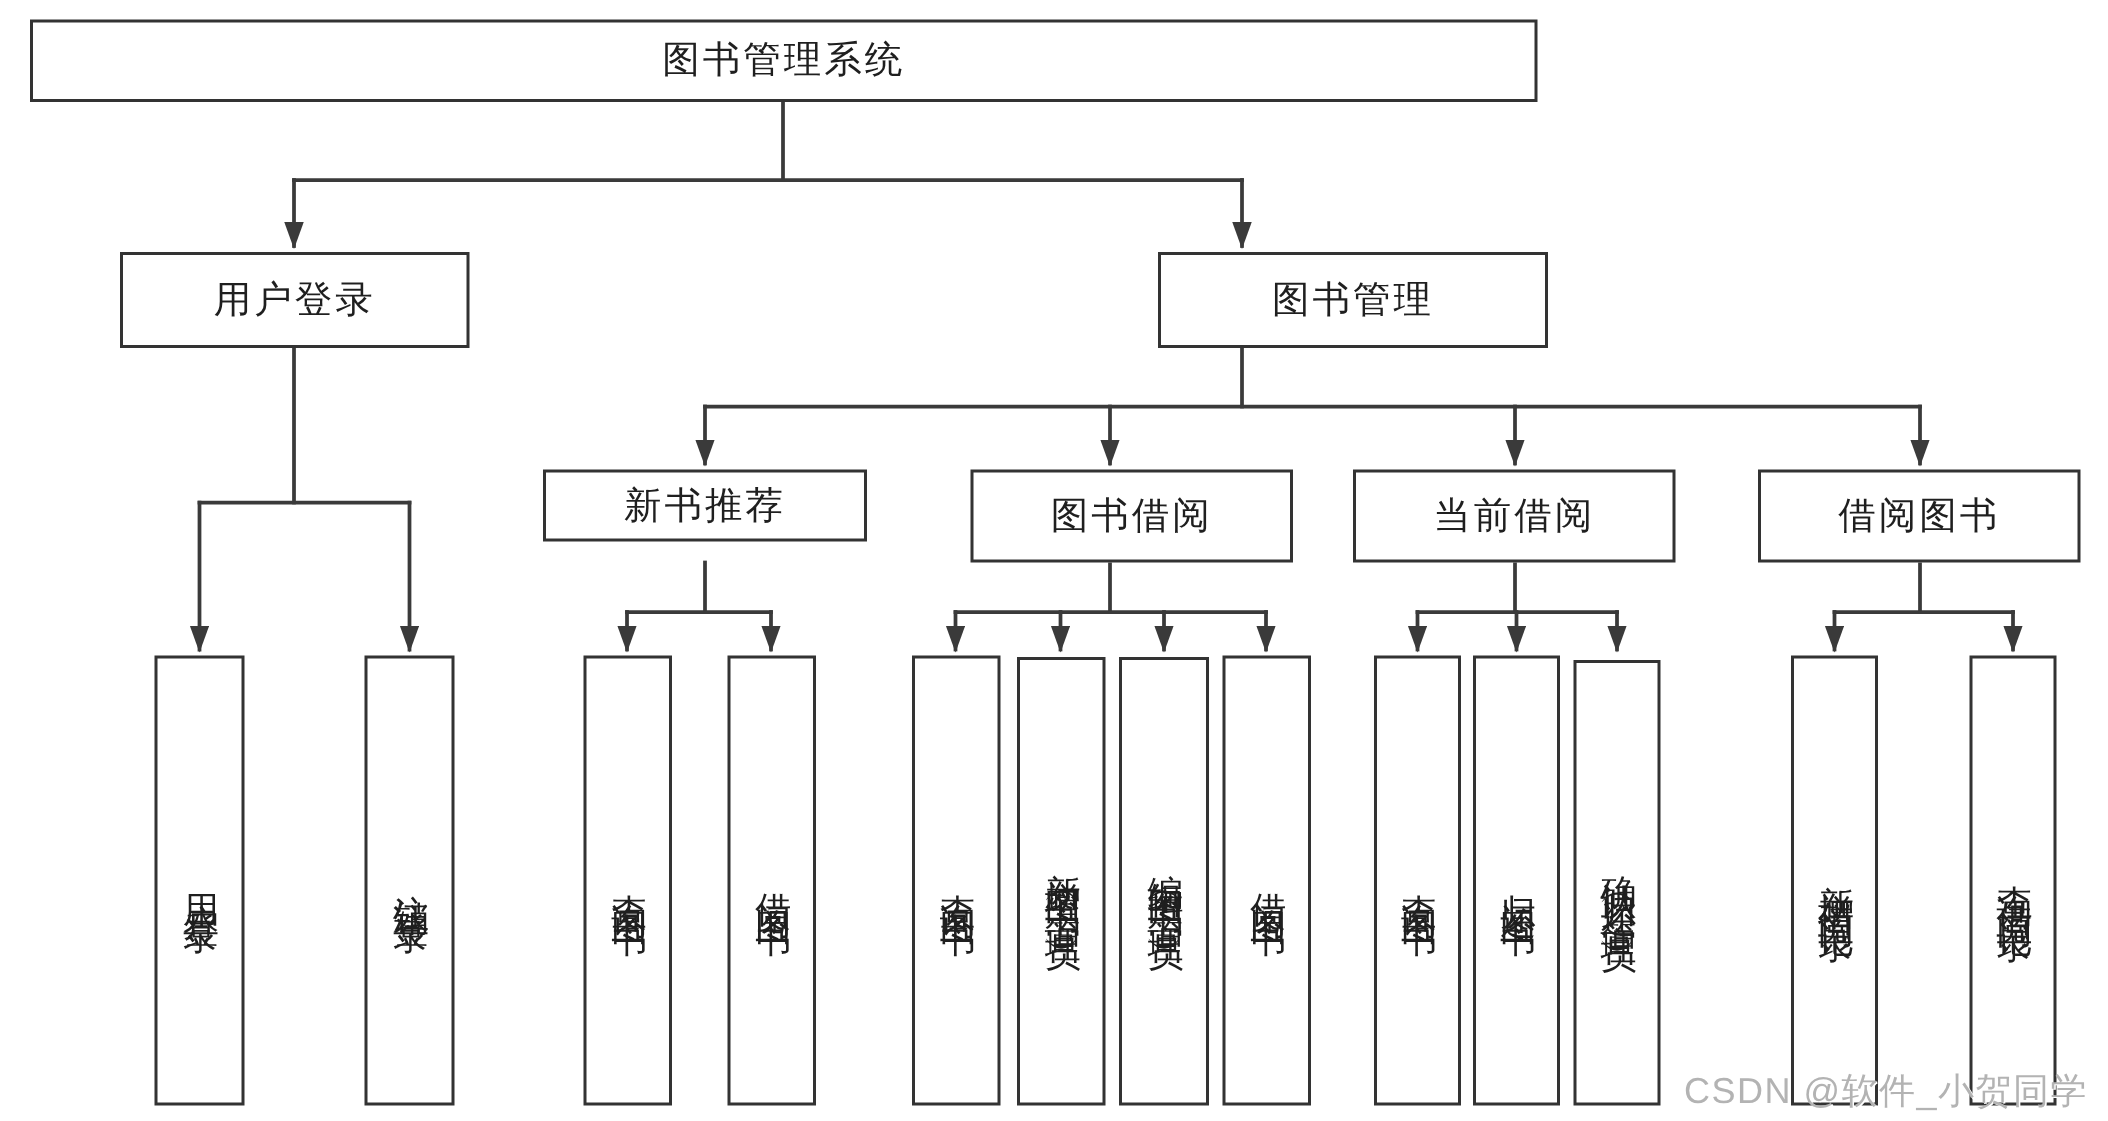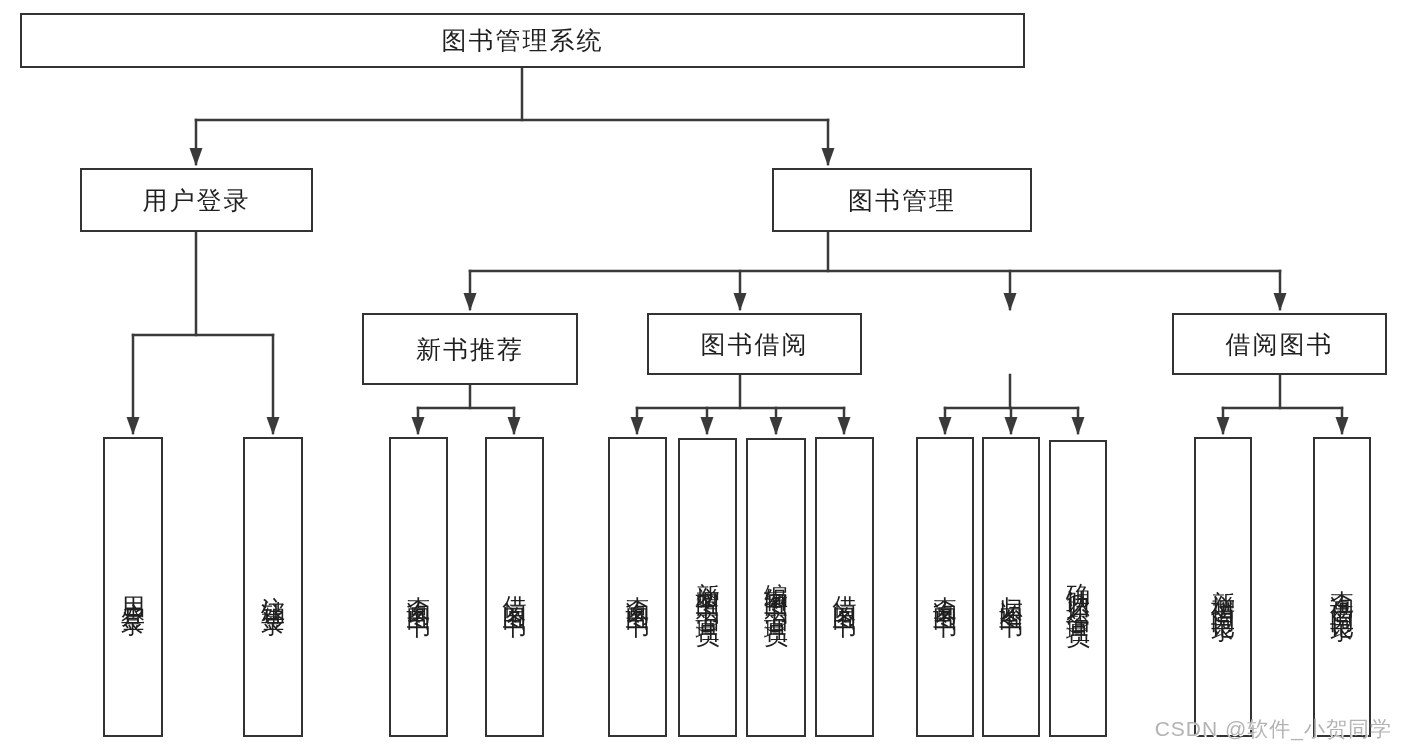--- a/index.html
+++ b/index.html
@@ -39,21 +39,21 @@
     text-orientation: mixed;
     font-size: 24px;
     letter-spacing: 6px;
     line-height: 1;
     padding-top: 4px;
   }
   .watermark {
     position: absolute;
     right: 13px;
     bottom: 4px;
-    font-size: 21px;
+    font-size: 24px;
     letter-spacing: 1px;
     color: #b3b3b3;
     z-index: 3;
     text-shadow: 1px 1px 0 #ffffff;
     white-space: nowrap;
   }
 </style>
 </head>
 <body>
 
@@ -107,22 +107,23 @@
       <path d="M1223,408 V433" marker-end="url(#arrow)"></path>
       <path d="M1342,408 V433" marker-end="url(#arrow)"></path>
     </g>
   </svg>
 
   <div class="box h-box" style="left:20px; top:13px; width:1005px; height:55px;">图书管理系统</div>
 
   <div class="box h-box" style="left:80px; top:168px; width:233px; height:64px;">用户登录</div>
   <div class="box h-box" style="left:742px; top:168px; width:260px; height:64px;margin-left:30px;">图书管理</div>
 
-  <div class="box h-box" style="left:362px; top:313px; width:216px; height:72px;">新书推荐</div>
+  <div class="box h-box" style="left:362px; top:313px; width:216px; height:48px;">新书推荐</div>
   <div class="box h-box" style="left:632px; top:313px; width:215px; height:62px;margin-left:15px;">图书借阅</div>
+  <div class="box h-box" style="left:902px; top:313px; width:215px; height:62px;">当前借阅</div>
   <div class="box h-box" style="left:1172px; top:313px; width:215px; height:62px;">借阅图书</div>
 
   <div class="box v-box" style="left:103px; top:437px; width:60px; height:300px;">用户登录</div>
   <div class="box v-box" style="left:243px; top:437px; width:60px; height:300px;">注销登录</div>
 
   <div class="box v-box" style="left:389px; top:437px; width:59px; height:300px;">查询图书</div>
   <div class="box v-box" style="left:485px; top:437px; width:59px; height:300px;">借阅图书</div>
 
   <div class="box v-box" style="left:608px; top:437px; width:59px; height:300px;">查询图书</div>
   <div class="box v-box" style="left:678px; top:438px; width:59px; height:299px;">新增图书（管理员）</div>

